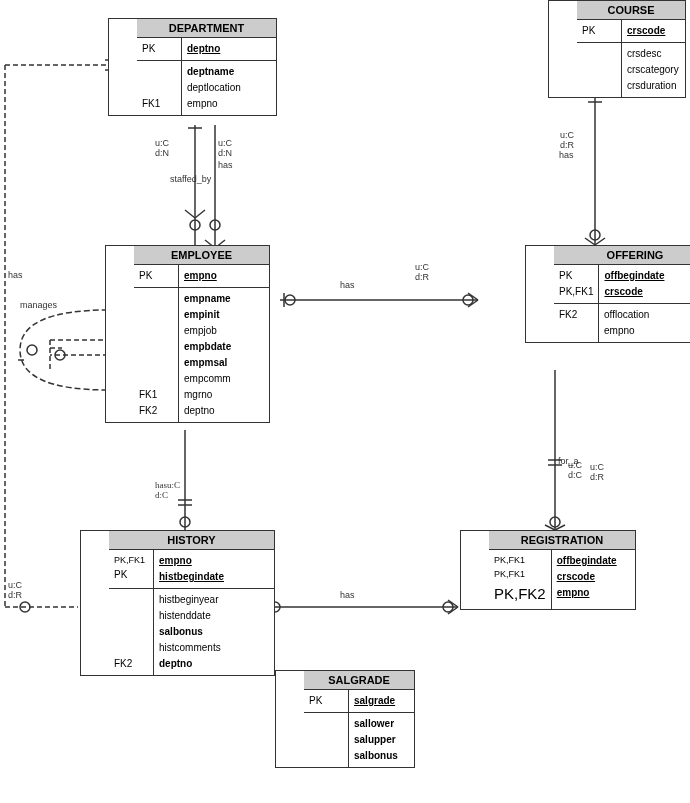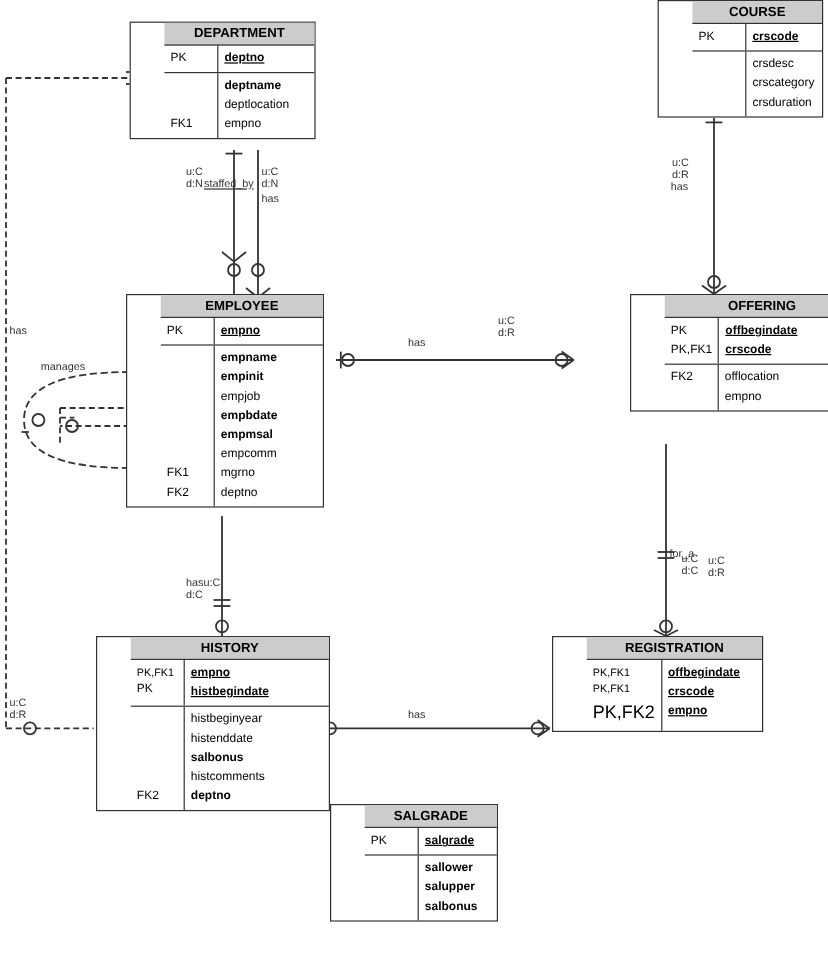--- a/index.html
+++ b/index.html
@@ -147,38 +147,38 @@
 
     <circle cx="25" cy="607" r="5" fill="none" stroke="#333" stroke-width="1.5"></circle>
 
     <line x1="108" y1="355" x2="50" y2="355" stroke="#333" stroke-width="1.5" stroke-dasharray="5,3"></line>
     <line x1="50" y1="340" x2="50" y2="370" stroke="#333" stroke-width="1.5" stroke-dasharray="5,3"></line>
     <line x1="50" y1="340" x2="108" y2="340" stroke="#333" stroke-width="1.5" stroke-dasharray="5,3"></line>
     <circle cx="60" cy="355" r="5" fill="none" stroke="#333" stroke-width="1.5"></circle>
     <line x1="50" y1="348" x2="62" y2="348" stroke="#333" stroke-width="1.5" stroke-dasharray="5,3"></line>
   </svg>
 
-  <span class="label-text" style="left:170px; top:148px;text-decoration:underline;">staffed_by</span>
+  <span class="label-text" style="left:170px; top:174px;">staffed_by</span>
   <span class="label-text" style="left:218px; top:160px;">has</span>
   <span class="label-text" style="left:155px; top:138px;">u:C<br>d:N</span>
   <span class="label-text" style="left:218px; top:138px;">u:C<br>d:N</span>
   <span class="label-text" style="left:340px; top:280px;">has</span>
   <span class="label-text" style="left:415px; top:262px;">u:C<br>d:R</span>
   <span class="label-text" style="left:559px; top:150px;">has</span>
   <span class="label-text" style="left:560px; top:130px;">u:C<br>d:R</span>
   <span class="label-text" style="left:558px; top:456px;">for_a</span>
   <span class="label-text" style="left:568px; top:460px;">u:C<br>d:C</span>
   <span class="label-text" style="left:590px; top:462px;">u:C<br>d:R</span>
   <span class="label-text" style="left:340px; top:590px;">has</span>
-  <span class="label-text" style="left:155px; top:480px;">hasu:C<br>d:C</span>
-  <span class="label-text" style="left:34px; top:300px;">manages</span>
+  <span class="label-text" style="left:155px; top:480px;font-family:Liberation Serif, serif;">hasu:C<br>d:C</span>
+  <span class="label-text" style="left:20px; top:300px;">manages</span>
   <span class="label-text" style="left:8px; top:580px;">u:C<br>d:R</span>
   <span class="label-text" style="left:8px; top:270px;">has</span>
 
-  <div class="entity" style="left:108px; top:18px; width:155px;">
+  <div class="entity" style="left:108px; top:18px; width:169px;">
     <div class="entity-title">DEPARTMENT</div>
     <div class="entity-body">
       <div class="entity-keys">
         <div>PK</div>
       </div>
       <div class="entity-fields">
         <div class="pk-field">deptno</div>
       </div>
     </div>
     <div class="entity-body divider">

